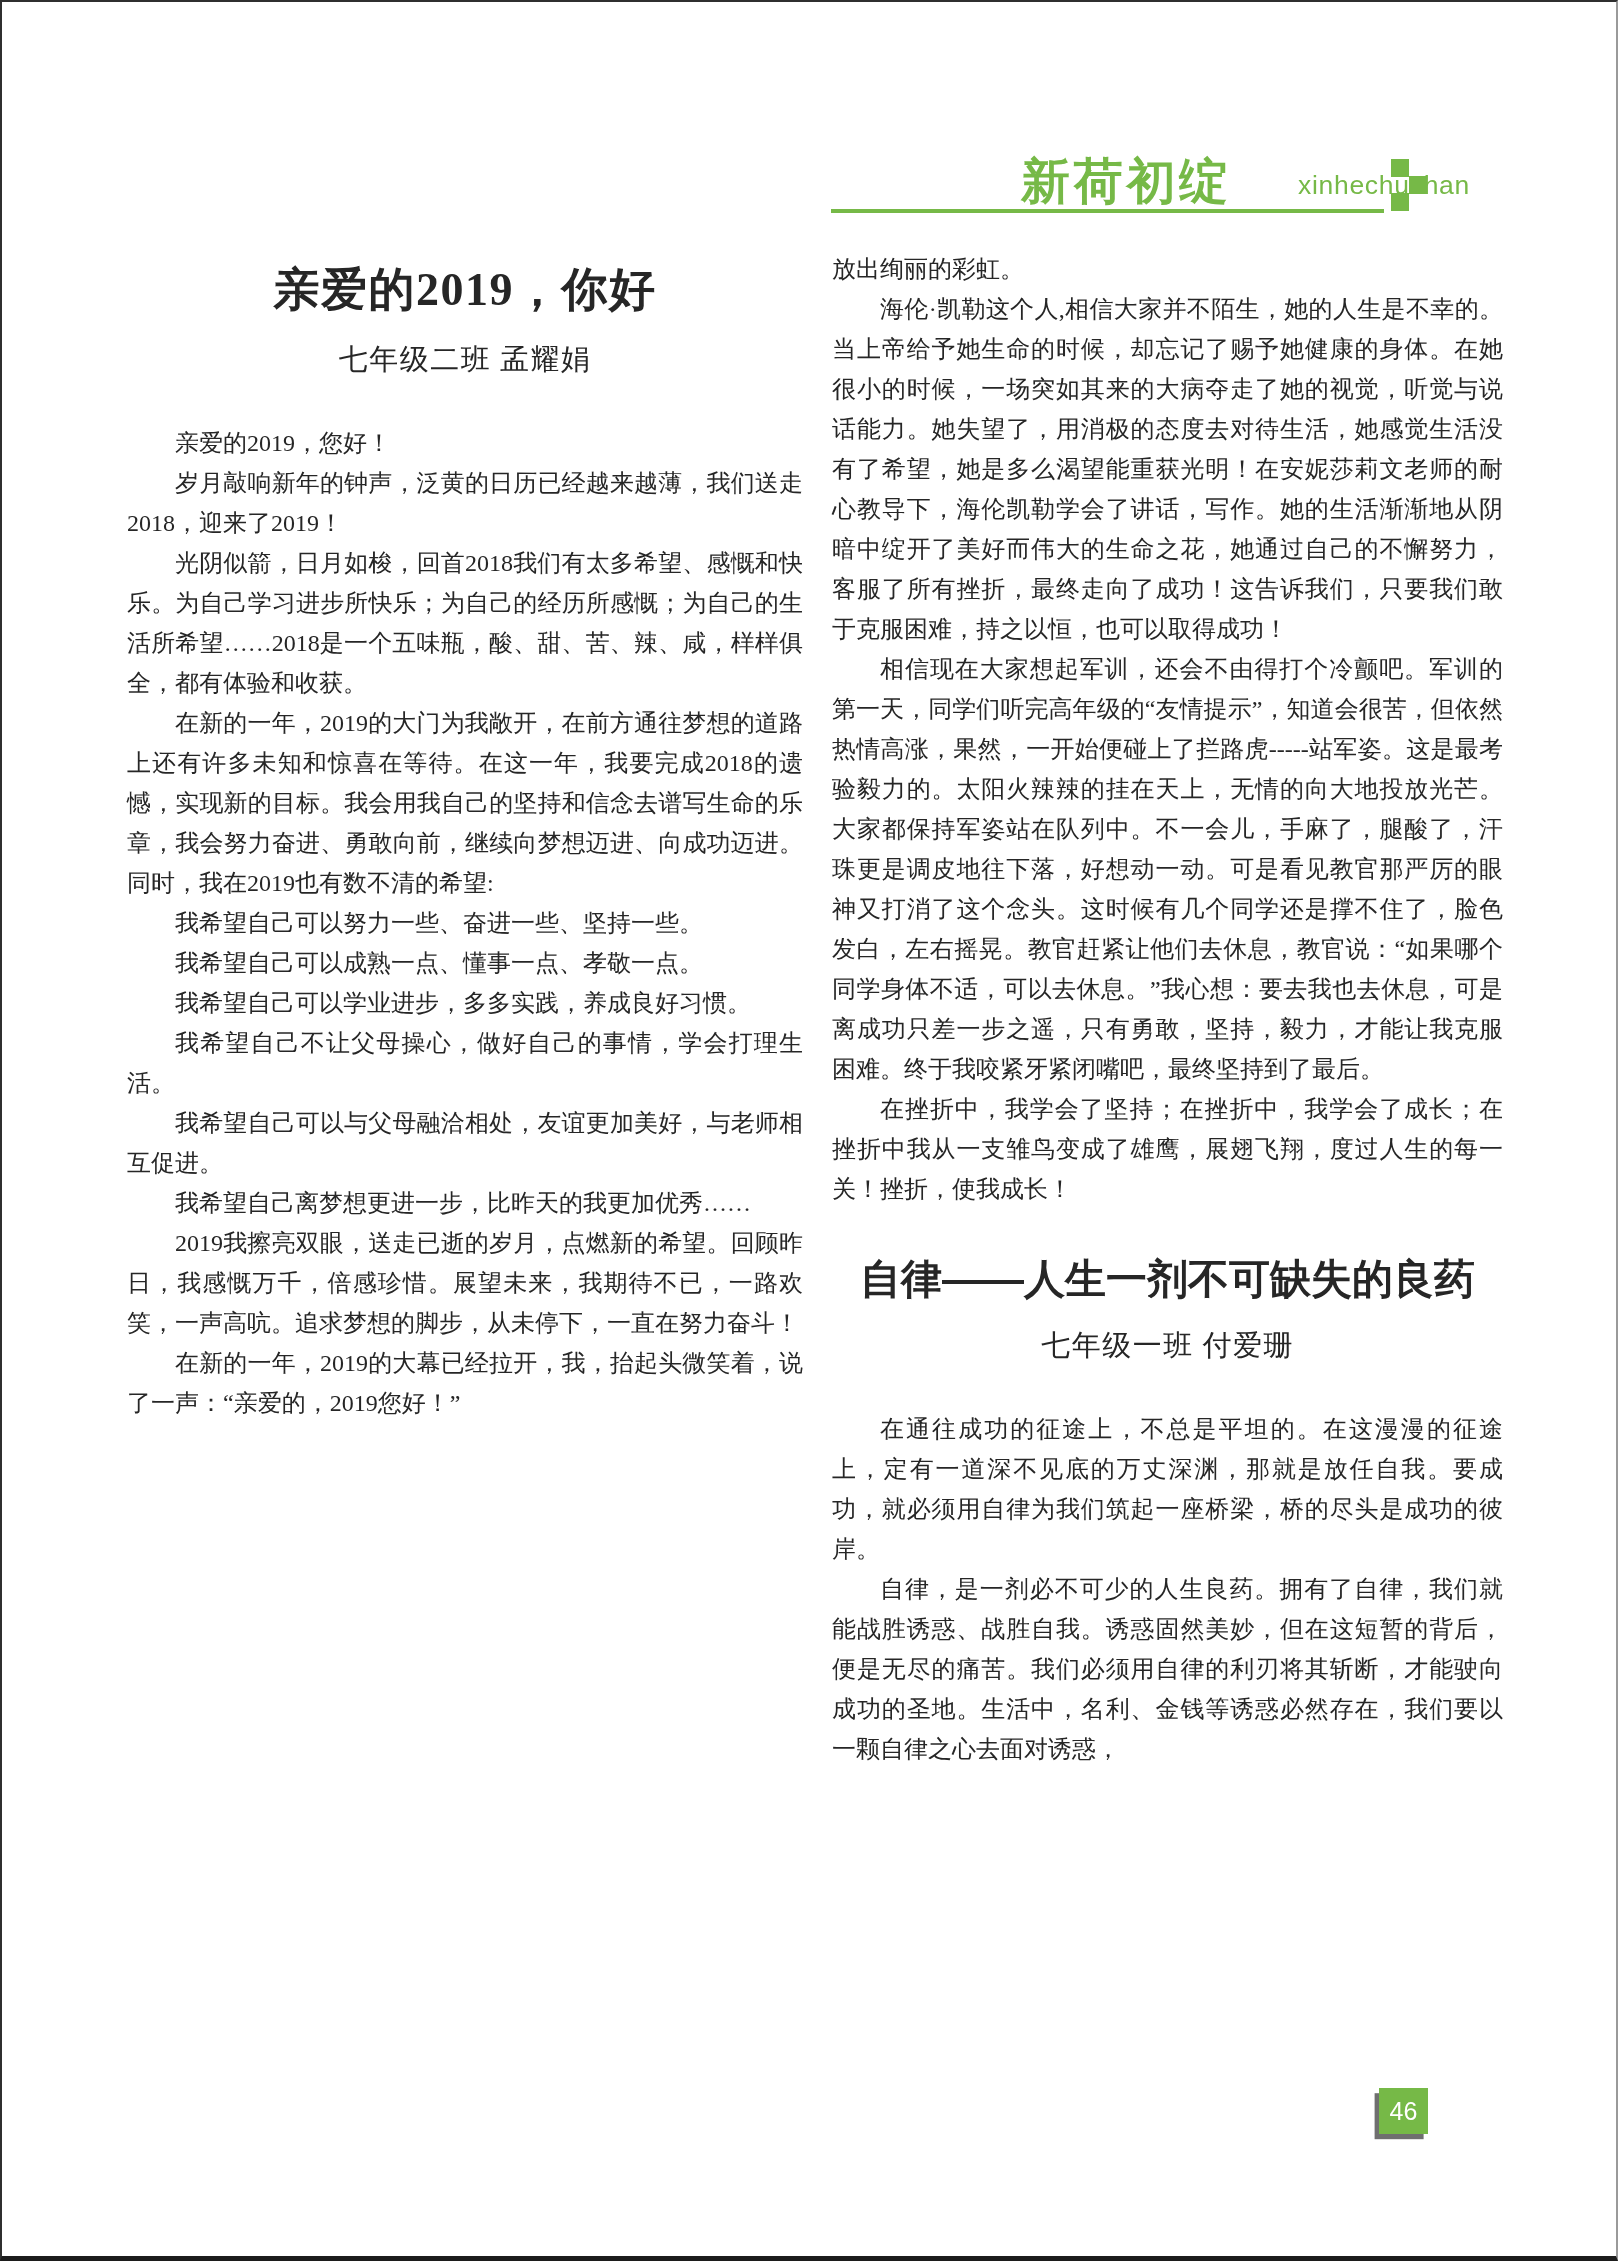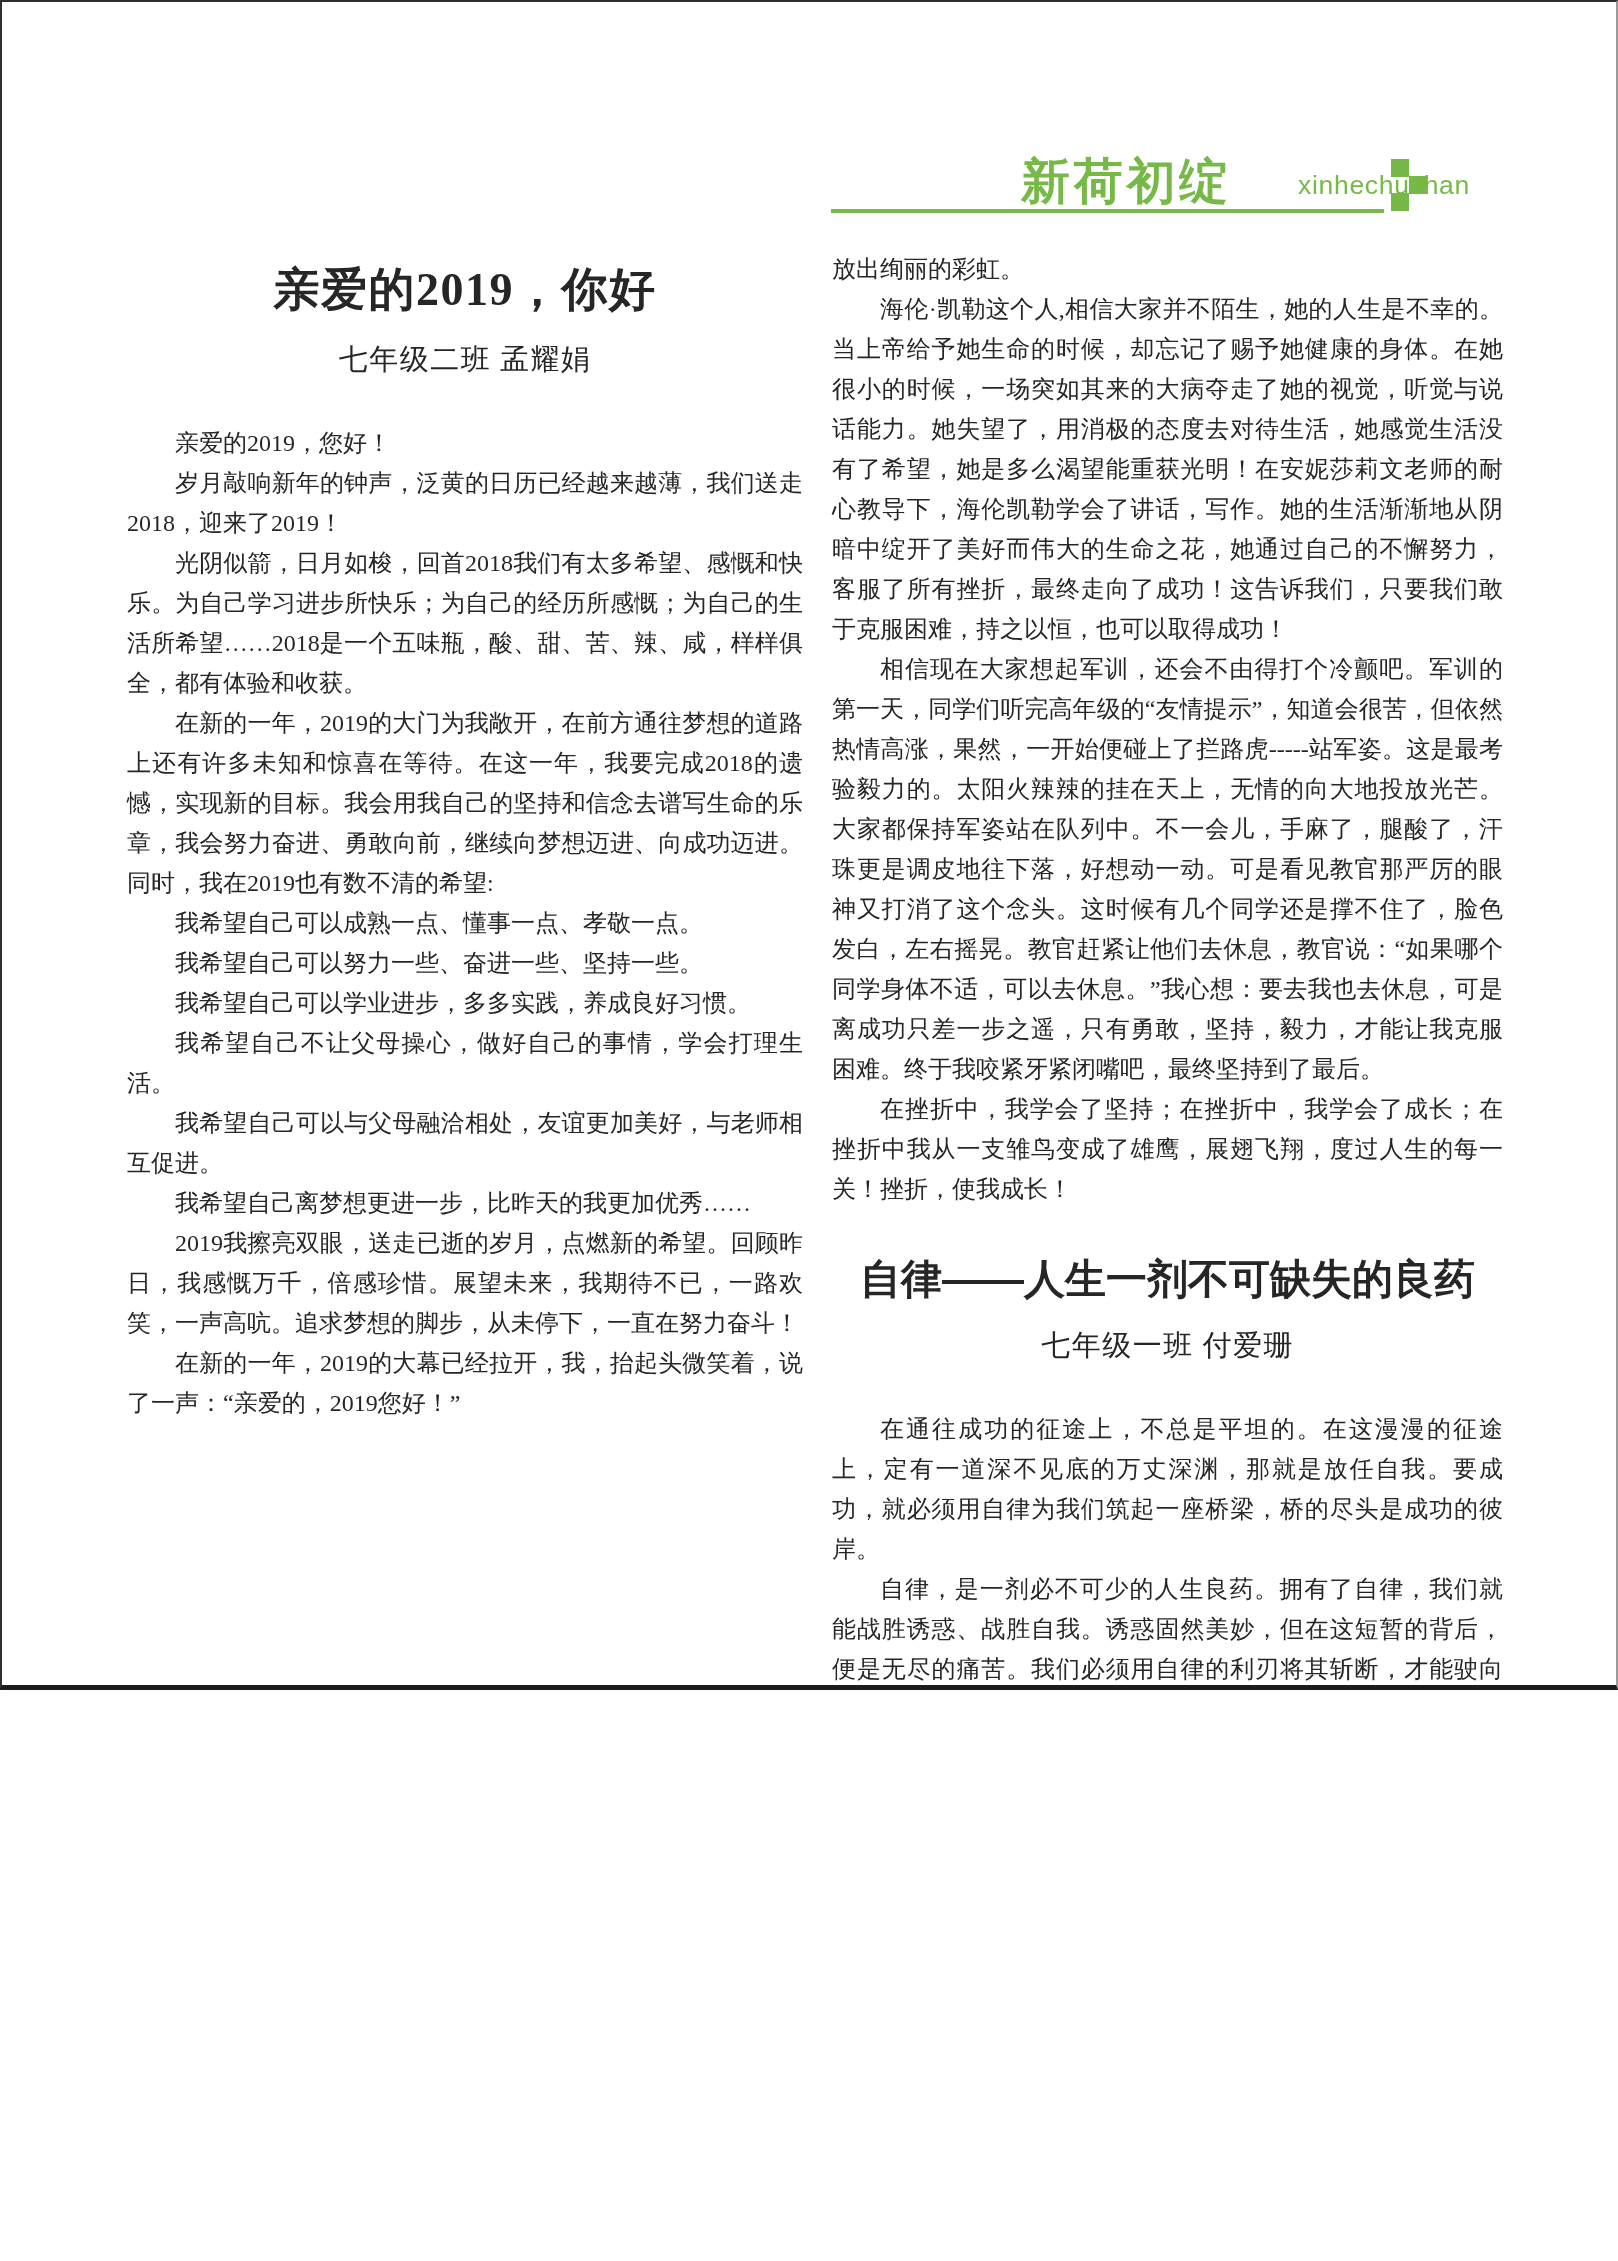--- a/index.html
+++ b/index.html
@@ -1,18 +1,18 @@
 <!DOCTYPE html>
 <html style="--accent: #76b947;font-size:11.8px"><head>
 <meta charset="utf-8">
 <style>
   html,body{margin:0;padding:0;background:#ffffff;}
   .page{
     position:relative;
-    width:1618px;height:1690px;
+    width:1618px;height:2261px;
     box-sizing:border-box;
     background:#ffffff;
     border-top:2.9px solid #2f2f2f;
     border-left:2.9px solid #2f2f2f;
     border-right:2.2px solid #9a9a9a;
     border-bottom:5.9px solid #1c1c1c;
     overflow:hidden;
     font-family:"Liberation Serif","DejaVu Serif",serif;
     color:#262626;
   }
@@ -85,22 +85,22 @@
 
   <div class="col col-left">
     <div>
       <div class="essay-title">亲爱的2019，你好</div>
       <div class="essay-author">七年级二班 孟耀娟</div>
       <div class="essay-body">
         <p>亲爱的2019，您好！</p>
         <p>岁月敲响新年的钟声，泛黄的日历已经越来越薄，我们送走2018，迎来了2019！</p>
         <p>光阴似箭，日月如梭，回首2018我们有太多希望、感慨和快乐。为自己学习进步所快乐；为自己的经历所感慨；为自己的生活所希望……2018是一个五味瓶，酸、甜、苦、辣、咸，样样俱全，都有体验和收获。</p>
         <p>在新的一年，2019的大门为我敞开，在前方通往梦想的道路上还有许多未知和惊喜在等待。在这一年，我要完成2018的遗憾，实现新的目标。我会用我自己的坚持和信念去谱写生命的乐章，我会努力奋进、勇敢向前，继续向梦想迈进、向成功迈进。同时，我在2019也有数不清的希望:</p>
+        <p>我希望自己可以努力一些、奋进一些、坚持一些。</p>
         <p>我希望自己可以成熟一点、懂事一点、孝敬一点。</p>
-        <p>我希望自己可以努力一些、奋进一些、坚持一些。</p>
         <p>我希望自己可以学业进步，多多实践，养成良好习惯。</p>
         <p>我希望自己不让父母操心，做好自己的事情，学会打理生活。</p>
         <p>我希望自己可以与父母融洽相处，友谊更加美好，与老师相互促进。</p>
         <p>我希望自己离梦想更进一步，比昨天的我更加优秀……</p>
         <p>2019我擦亮双眼，送走已逝的岁月，点燃新的希望。回顾昨日，我感慨万千，倍感珍惜。展望未来，我期待不已，一路欢笑，一声高吭。追求梦想的脚步，从未停下，一直在努力奋斗！</p>
         <p>在新的一年，2019的大幕已经拉开，我，抬起头微笑着，说了一声：“亲爱的，2019您好！”</p>
       </div>
     </div>
 
   </div>

